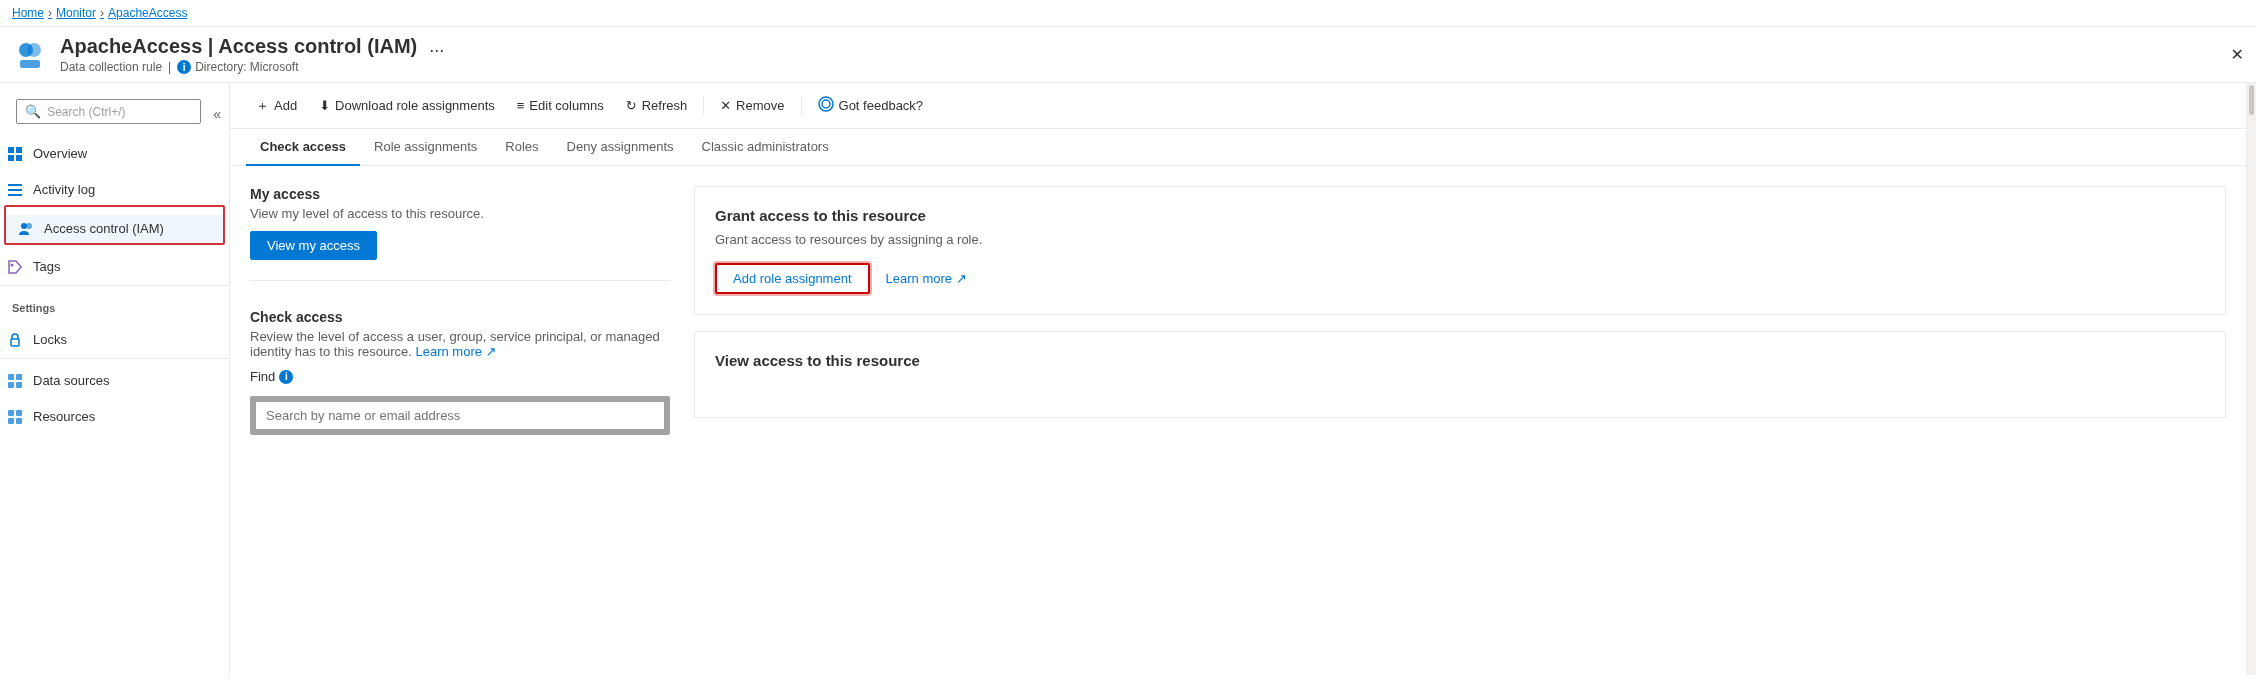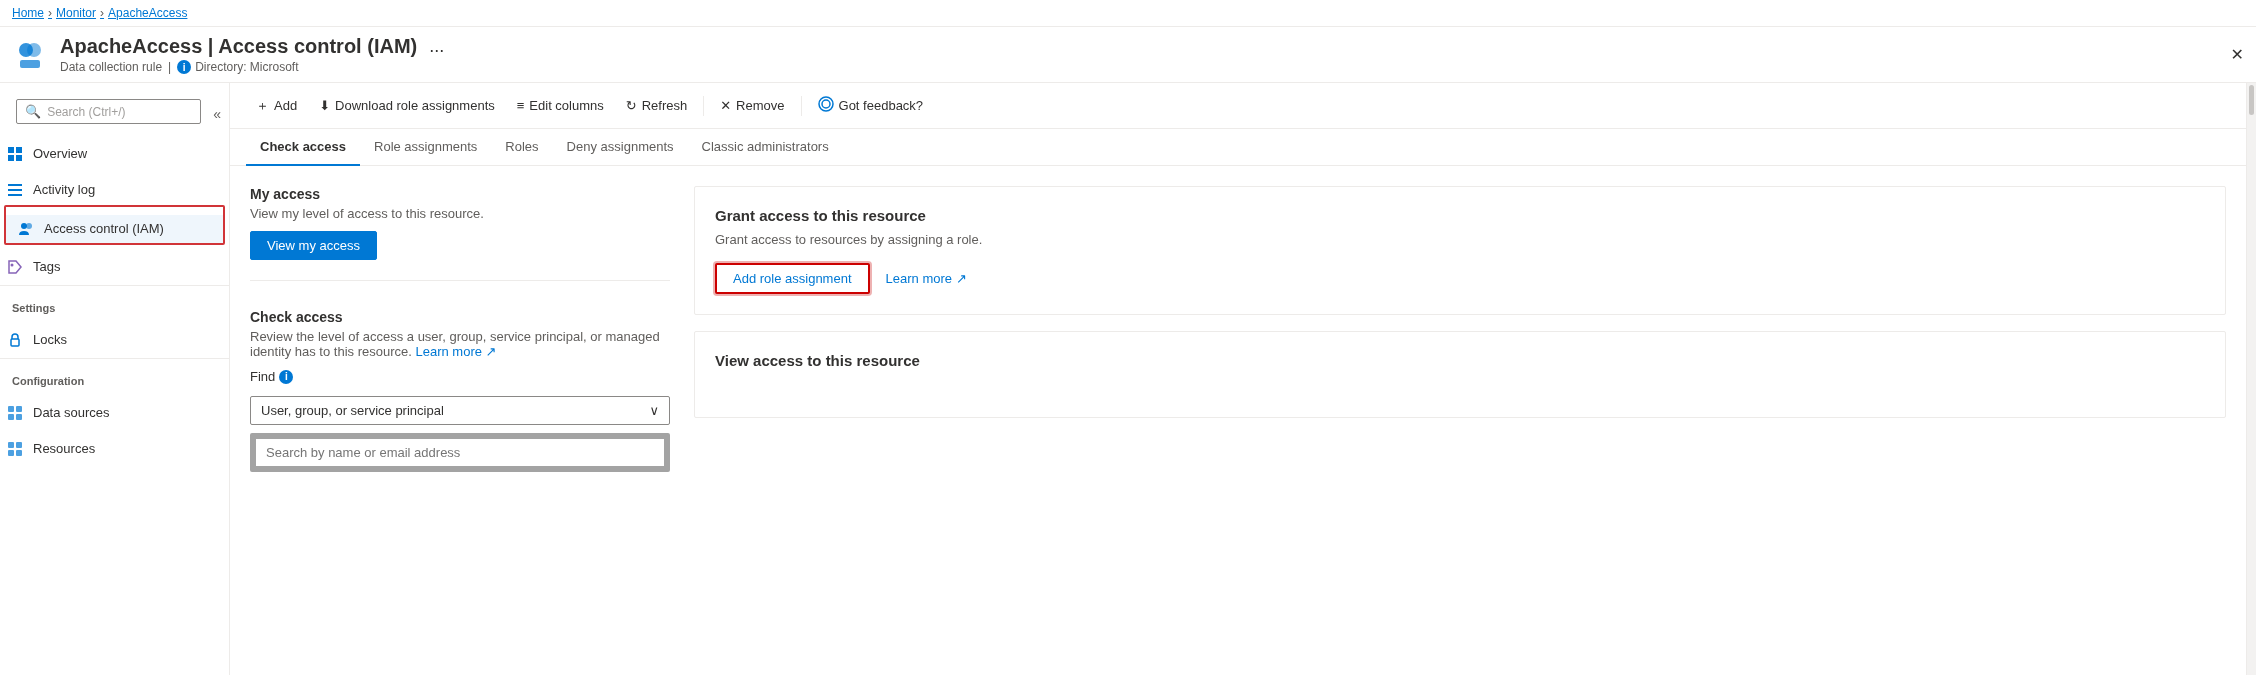--- a/index.html
+++ b/index.html
@@ -242,21 +242,20 @@
         <svg width="16" height="16" viewBox="0 0 16 16">
           <rect x="4" y="7" width="8" height="7" rx="1" fill="none" stroke="#0078d4" stroke-width="1.5"></rect>
           <path d="M5 7 V5 a3 3 0 0 1 6 0 V7" fill="none" stroke="#0078d4" stroke-width="1.5"></path>
         </svg>
       </span>
       <span>Locks</span>
     </div>
 
     <hr class="sidebar-divider">
 
-    <div class="sidebar-section-title">Configuration</div>
     <div class="sidebar-item">
       <span class="sidebar-icon">
         <svg width="16" height="16" viewBox="0 0 16 16">
           <rect x="1" y="1" width="6" height="6" rx="1" fill="#0078d4" opacity="0.7"></rect>
           <rect x="9" y="1" width="6" height="6" rx="1" fill="#0078d4" opacity="0.7"></rect>
           <rect x="1" y="9" width="6" height="6" rx="1" fill="#0078d4" opacity="0.7"></rect>
           <rect x="9" y="9" width="6" height="6" rx="1" fill="#0078d4" opacity="0.7"></rect>
         </svg>
       </span>
       <span>Data sources</span>
@@ -342,24 +341,20 @@
           <div class="section-desc">
             <span>Review the level of access a user, group, service principal, or managed identity has to this resource.</span>
             <a href="#"> <span>Learn more</span> ↗</a>
           </div>
 
           <div class="find-label">
             <span>Find</span>
             <span class="info-icon">i</span>
           </div>
 
-          <div class="find-select">
-            <span>User, group, or service principal</span>
-            <span>∨</span>
-          </div>
 
           <input type="text" class="find-input" placeholder="Search by name or email address" style="">
         </div>
       </div>
 
       <div class="right-panel">
 
         <div class="card">
           <div class="card-title">Grant access to this resource</div>
           <div class="card-desc">Grant access to resources by assigning a role.</div>

